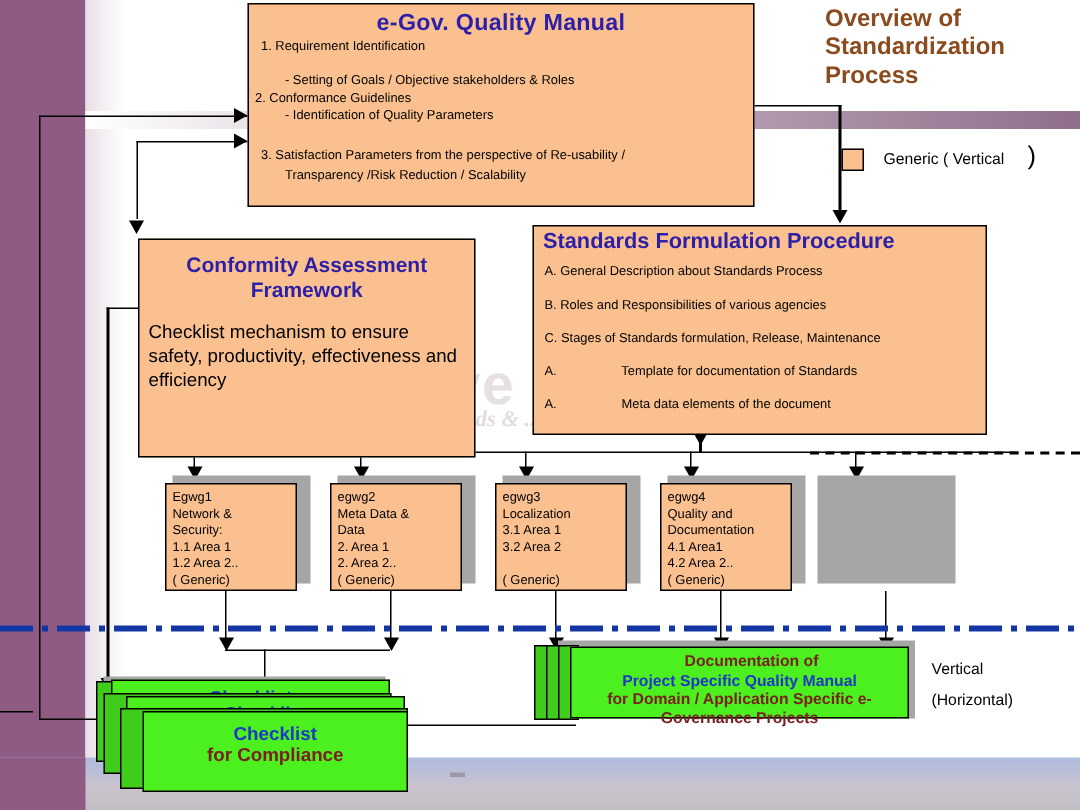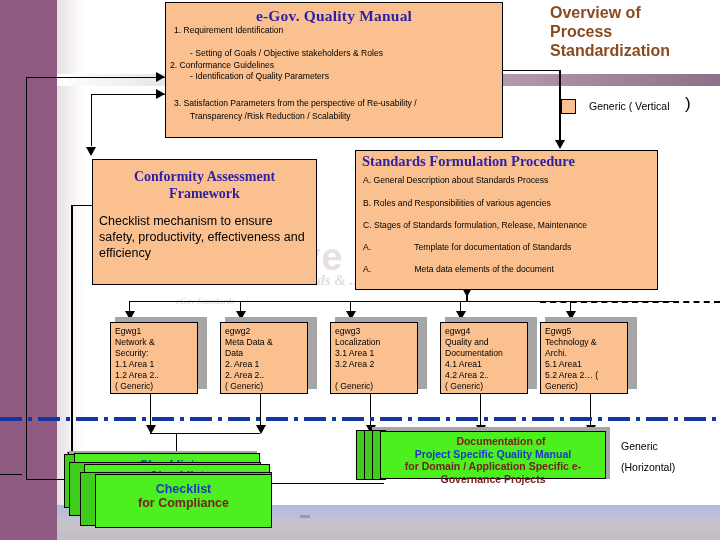--- a/index.html
+++ b/index.html
@@ -79,37 +79,37 @@
 
   
   .obox{
     position:absolute;background:#fac08f;border:1px solid #000;z-index:5;
     box-sizing:border-box;
   }
   .oshadow{
     position:absolute;background:#a6a6a6;z-index:4;
   }
   .btitle{
-    color:#2c1fa8;font-weight:bold;text-align:center;font-family:Liberation Serif, serif;
+    color:#2c1fa8;font-weight:bold;text-align:center;
   }
 
   
   #manual-box{left:165px;top:2px;width:338px;height:136px;}
   #manual-title{font-size:15.5px;padding-top:4px;letter-spacing:.2px;}
   .m-line{font-size:8.6px;color:#000;line-height:11.5px;white-space:nowrap;}
   .ml-1{position:absolute;left:8px;top:22px;}
   .ml-2{position:absolute;left:24px;top:33.5px;}
   .ml-3{position:absolute;left:24px;top:45px;}
   .ml-4{position:absolute;left:4px;top:56.5px;}
   .ml-5{position:absolute;left:24px;top:68px;}
   .ml-6{position:absolute;left:8px;top:95px;}
   .ml-7{position:absolute;left:24px;top:108px;}
 
   
-  #conf-box{left:92px;top:159px;width:225px;height:126px;}
+  #conf-box{left:92px;top:159px;width:225px;height:146px;}
   #conf-title{font-size:14px;padding-top:8px;line-height:17px;}
   #conf-body{
     position:absolute;left:6px;top:53px;width:213px;
     text-align:left;font-size:12.5px;color:#000;line-height:16px;
   }
 
   
   #sfp-box{left:355px;top:150px;width:303px;height:140px;}
   #sfp-title{font-size:14.5px;padding:2px 0 0 6px;text-align:left;}
   .s-line{position:absolute;font-size:8.6px;color:#000;white-space:nowrap;}
@@ -176,22 +176,22 @@
 
   <svg class="wm-swoosh" viewBox="0 0 54 54">
     <path d="M4 6 L27 44 L50 6 L40 6 L27 30 L14 6 Z" fill="#e4dde1"></path>
   </svg>
   <div class="watermark wm-big">ove</div>
   <div class="watermark wm-mid">Standards &amp; ...</div>
   <div class="watermark wm-small">eGov Standards</div>
 
   <div id="overview-title">
     <div>Overview of</div>
+    <div>Standardization</div>
     <div>Process</div>
-    <div>Standardization</div>
   </div>
 
   <div class="legend-sw" id="legend-generic-sw"></div>
   <div class="legend-lbl" id="legend-generic-lbl">Generic ( Vertical</div>
   <div class="legend-lbl" id="legend-generic-paren">)</div>
 
   <div class="conn v" style="left:26px;top:77px;height:403px;"></div>
   <div class="conn h" style="left:26px;top:77px;width:139px;"></div>
   <div class="conn h" style="left:26px;top:479px;width:62px;"></div>
   <div class="arrow-r" style="left:156px;top:72px;"></div>
@@ -330,30 +330,20 @@
       <div>egwg4</div>
       <div>Quality and</div>
       <div>Documentation</div>
       <div>4.1 Area1</div>
       <div>4.2 Area 2..</div>
       <div>  ( Generic)</div>
     </div>
   </div>
 
   <div class="oshadow egwg-sh" style="left:545px;"></div>
-  <div class="obox egwg" style="left:540px;">
-    <div class="egwg-txt">
-      <div>Egwg5</div>
-      <div>Technology &amp;</div>
-      <div>Archi.</div>
-      <div>5.1 Area1</div>
-      <div>5.2 Area 2…   (</div>
-      <div>Generic)</div>
-    </div>
-  </div>
 
   <div class="gshadow" style="left:69px;top:451px;width:188px;height:56px;"></div>
   <div class="gstack" style="left:64px;top:454px;width:186px;height:54px;"></div>
   <div class="gbox" style="left:74px;top:453px;width:186px;height:54px;z-index:4;">
     <div class="cl-title" style="padding-top:4px;">Checklist</div>
   </div>
   <div class="gstack" style="left:69px;top:462px;width:192px;height:54px;"></div>
   <div class="gbox" style="left:84px;top:464px;width:186px;height:54px;z-index:4;">
     <div class="cl-title" style="padding-top:4px;">Checklist</div>
   </div>
@@ -368,16 +358,16 @@
   <div class="gstack" style="left:364px;top:430px;width:14px;height:50px;"></div>
   <div class="gstack" style="left:372px;top:430px;width:14px;height:50px;"></div>
   <div class="gbox" id="doc-box">
     <div class="doc-l doc-brown" style="padding-top:3px;padding-left:16px;">Documentation of</div>
     <div class="doc-l doc-blue">Project Specific Quality Manual</div>
     <div class="doc-l doc-brown">for  Domain  / Application Specific  e-</div>
     <div class="doc-l doc-brown">Governance  Projects</div>
   </div>
 
   <div class="legend-sw" id="legend-specific-sw"></div>
-  <div class="legend-lbl" id="legend-specific-l1">Generic</div>
+  <div class="legend-lbl" id="legend-specific-l1">Vertical</div>
   <div class="legend-lbl" id="legend-specific-l2">(Horizontal)</div>
 
 </div>
 
 </body></html>

